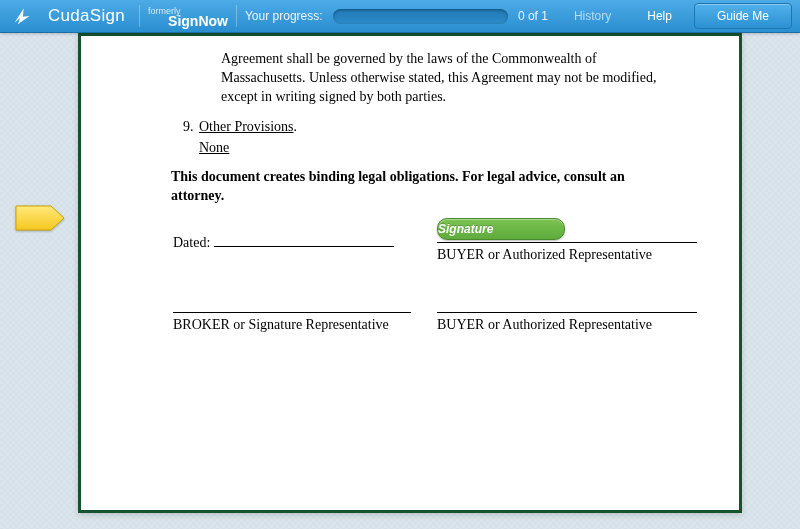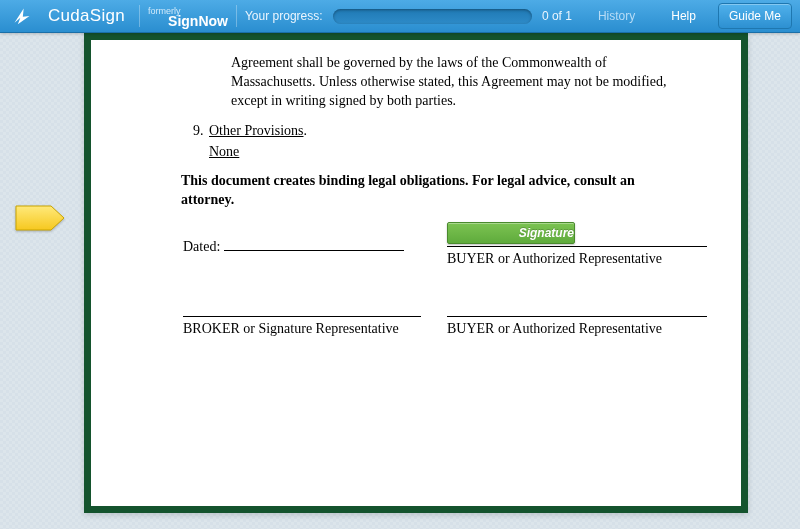--- a/index.html
+++ b/index.html
@@ -50,40 +50,40 @@
     box-shadow: inset 0 1px 3px rgba(0,0,0,0.35);
   }
   .progress-count { color:#eaf5fe; font-size:12px; margin-right: 8px; white-space:nowrap; }
   .hlink { color:#b7dcf6; font-size:12px; margin: 0 18px; cursor: pointer; }
   .hlink.help { color:#fff; }
   .guide-btn {
     background: linear-gradient(#50b1ec, #2d90d1);
     border: 1px solid #1e77b0;
     color: #fff;
     font-size: 12px;
-    padding: 5px 10px;
+    padding: 5px 22px;
     border-radius: 4px;
     cursor: pointer;
     box-shadow: inset 0 1px 0 rgba(255,255,255,0.3);
     margin-left: 4px;
   }
 
   
   .canvas {
     position: absolute;
     top: 33px; left: 0; right: 0; bottom: 0;
   }
   .page {
     position: absolute;
     top: 0;
-    left: 84px;
+    left: 78px;
     width: 664px;
     height: 480px;
     background: #fff;
-    border: 7px solid #14532d;
+    border: 3px solid #14532d;
     box-shadow: 0 2px 6px rgba(0,0,0,0.15);
   }
 
   
   .arrow {
     position: absolute;
     top: 172px; 
     left: 15px;
     width: 50px;
     height: 26px;
@@ -140,28 +140,28 @@
 
   
   .sig-field {
     position: absolute;
     top: 182px;
     left: 356px;
     width: 128px;
     height: 22px;
     background: linear-gradient(#7cc352, #5fab3c);
     border: 1px solid #4a8a2e;
-    border-radius: 2px;
+    border-radius: 10px;
     box-shadow: 0 1px 2px rgba(0,0,0,0.25), inset 0 1px 0 rgba(255,255,255,0.35);
     color: #fff;
     font-family: Arial, Helvetica, sans-serif;
     font-size: 12px;
     font-style: italic;
     font-weight: bold;
-    text-align: right;
+    text-align: left;
     line-height: 20px;
     cursor: pointer;
     text-shadow: 0 -1px 0 rgba(0,0,0,0.2);
   }
 </style>
 </head>
 <body>
 
 <div class="header">
   <div class="logo">

